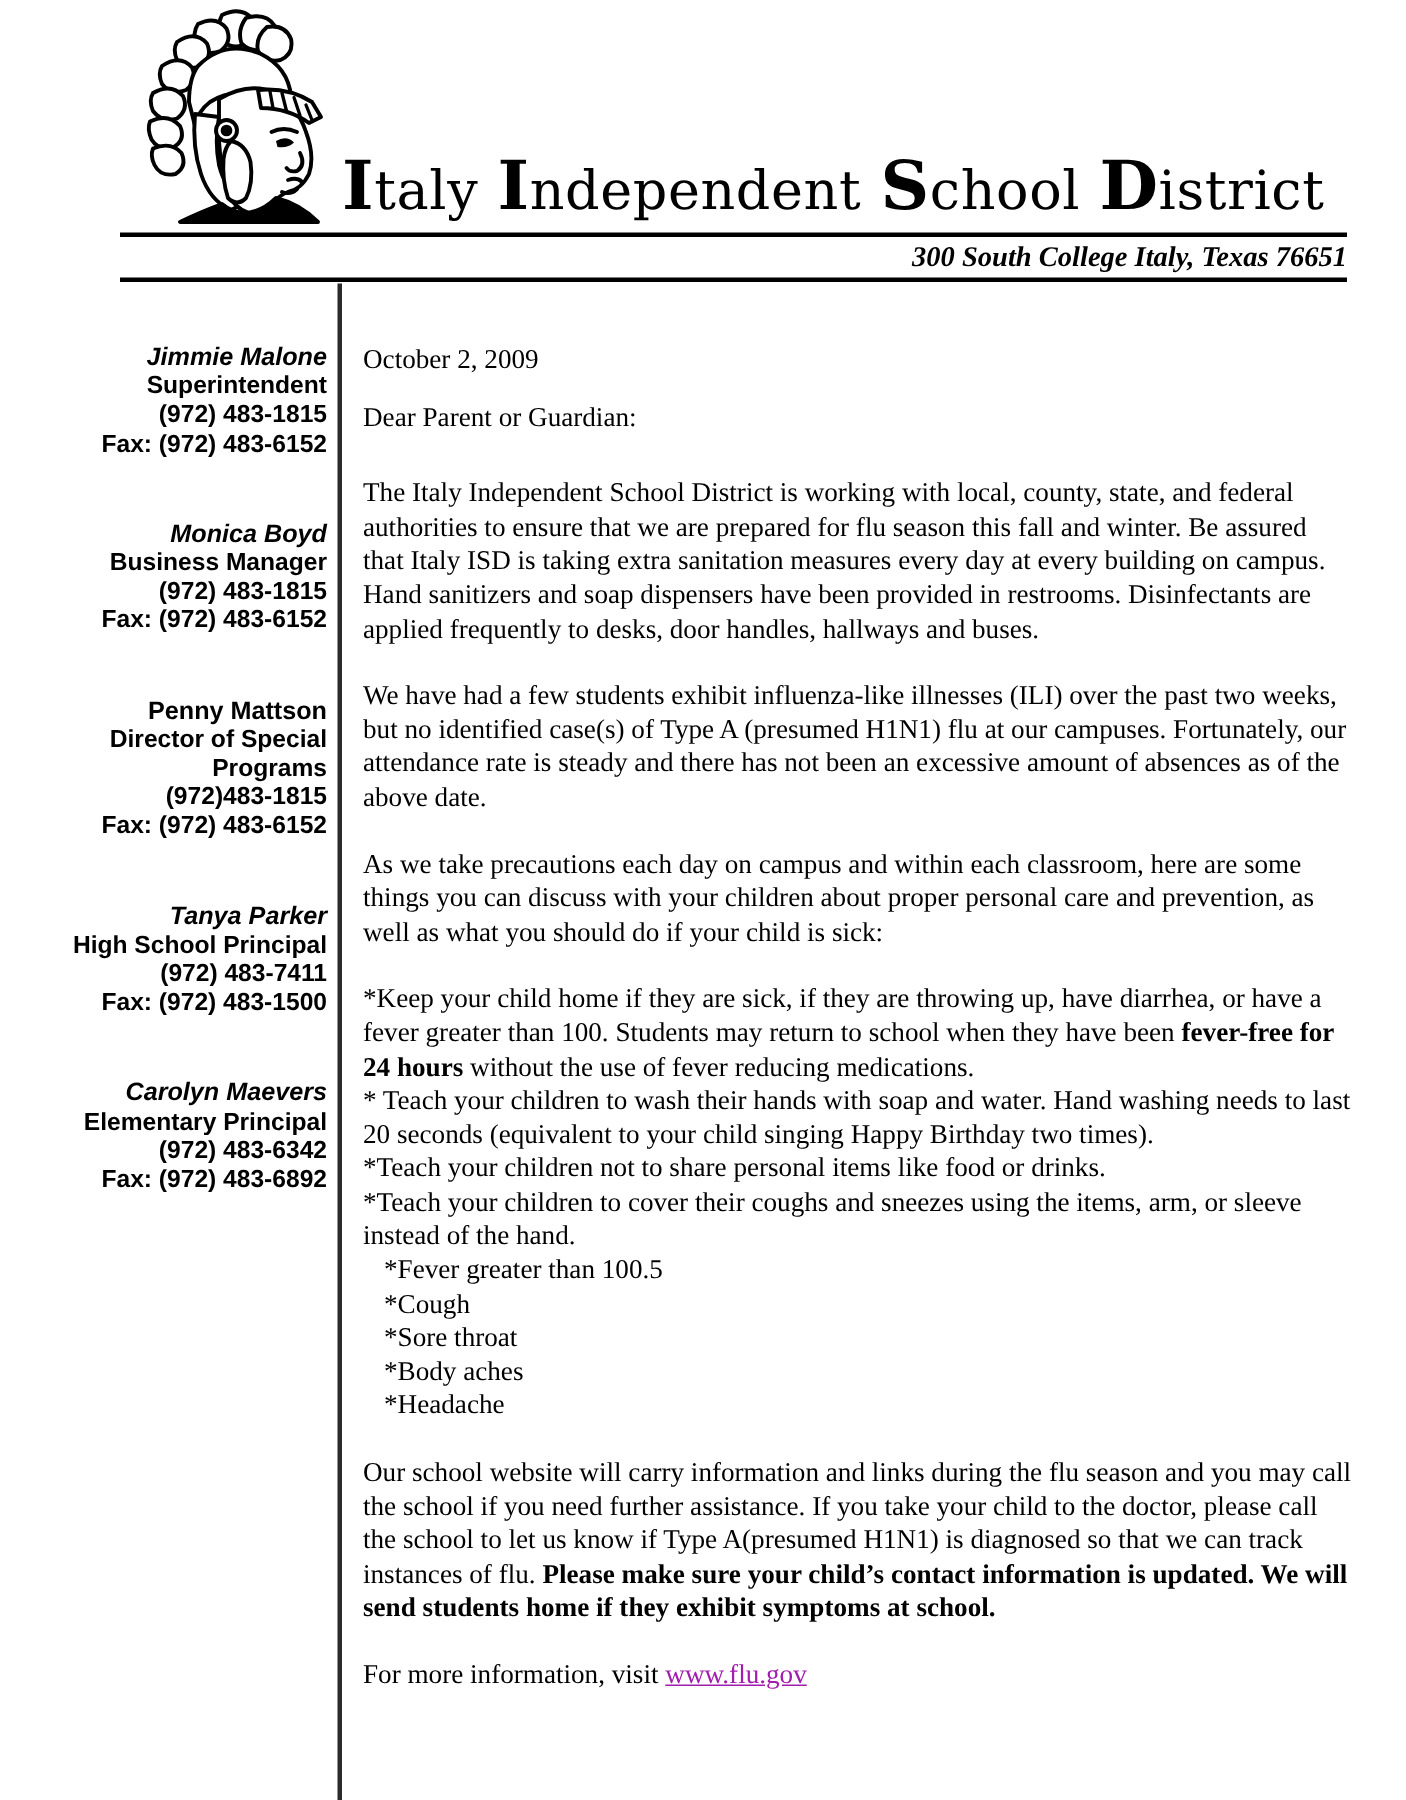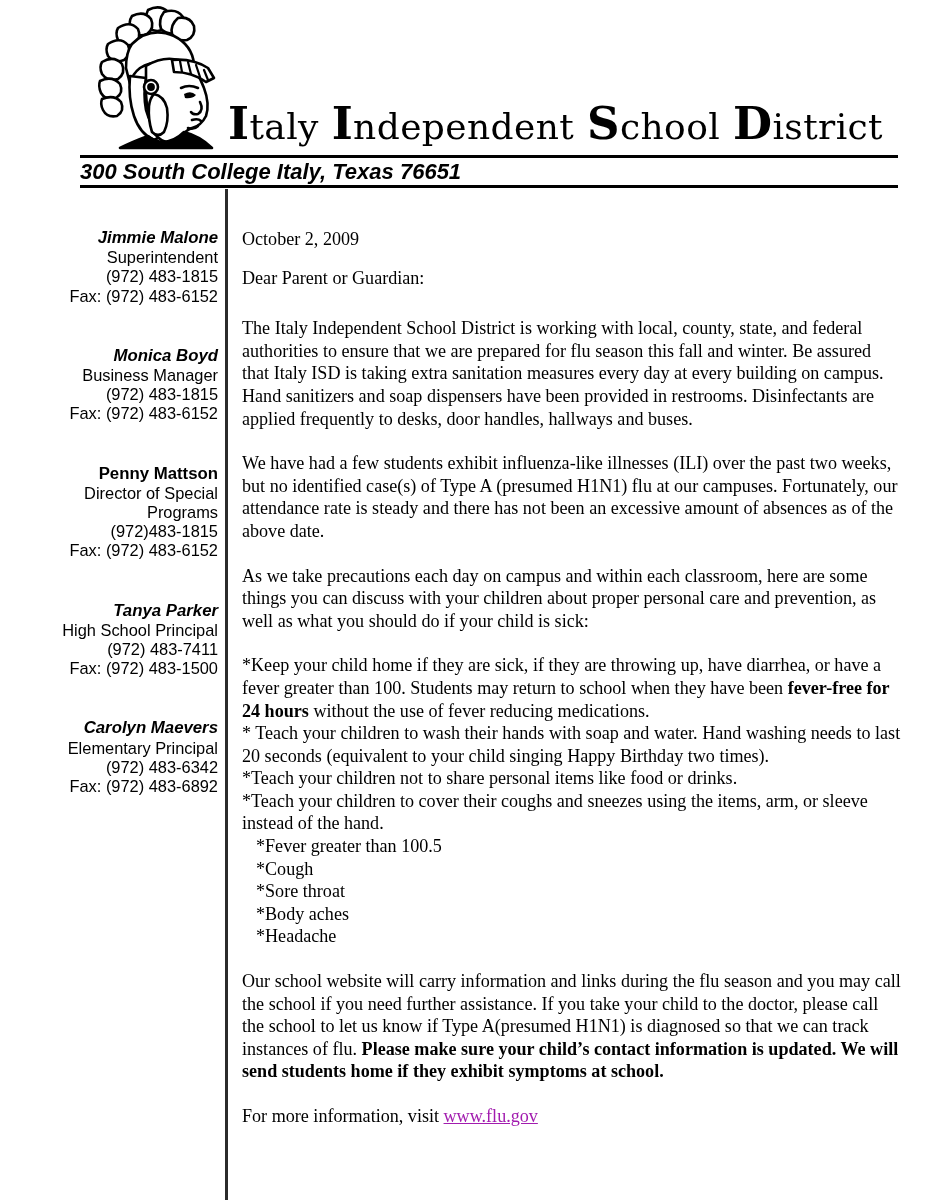--- a/index.html
+++ b/index.html
@@ -63,25 +63,25 @@
   }
   #rule-top  { top: 155px; }
   #rule-bot  { top: 185px; }
 
   #address-line {
     position: absolute;
     left: 80px;
     top: 160px;
     width: 818px;
     height: 24px;
-    text-align: left;
-    font-family: Liberation Sans, sans-serif;
+    text-align: right;
+    font-family: Liberation Serif, serif;
     font-weight: bold;
     font-style: italic;
-    font-size: 22px;
+    font-size: 19px;
     line-height: 24px;
   }
 
   
   #divider {
     position: absolute;
     left: 225px;
     top: 189px;
     width: 3px;
     height: 1011px;
@@ -100,21 +100,21 @@
     line-height: 19.2px;
   }
   .contact-block { margin-bottom: 40px; }
   .contact-name {
     font-weight: bold;
     font-style: italic;
     font-size: 16.8px;
     margin-bottom: 1px;
   }
   .contact-name.upright { font-style: normal; }
-  .contact-line { font-weight: normal; }
+  .contact-line { font-weight: bold; }
 
   
   #letter {
     position: absolute;
     left: 242px;
     top: 228px;
     width: 660px;
     font-family: "Liberation Serif", "DejaVu Serif", serif;
     font-size: 18.1px;
     line-height: 22.6px;

